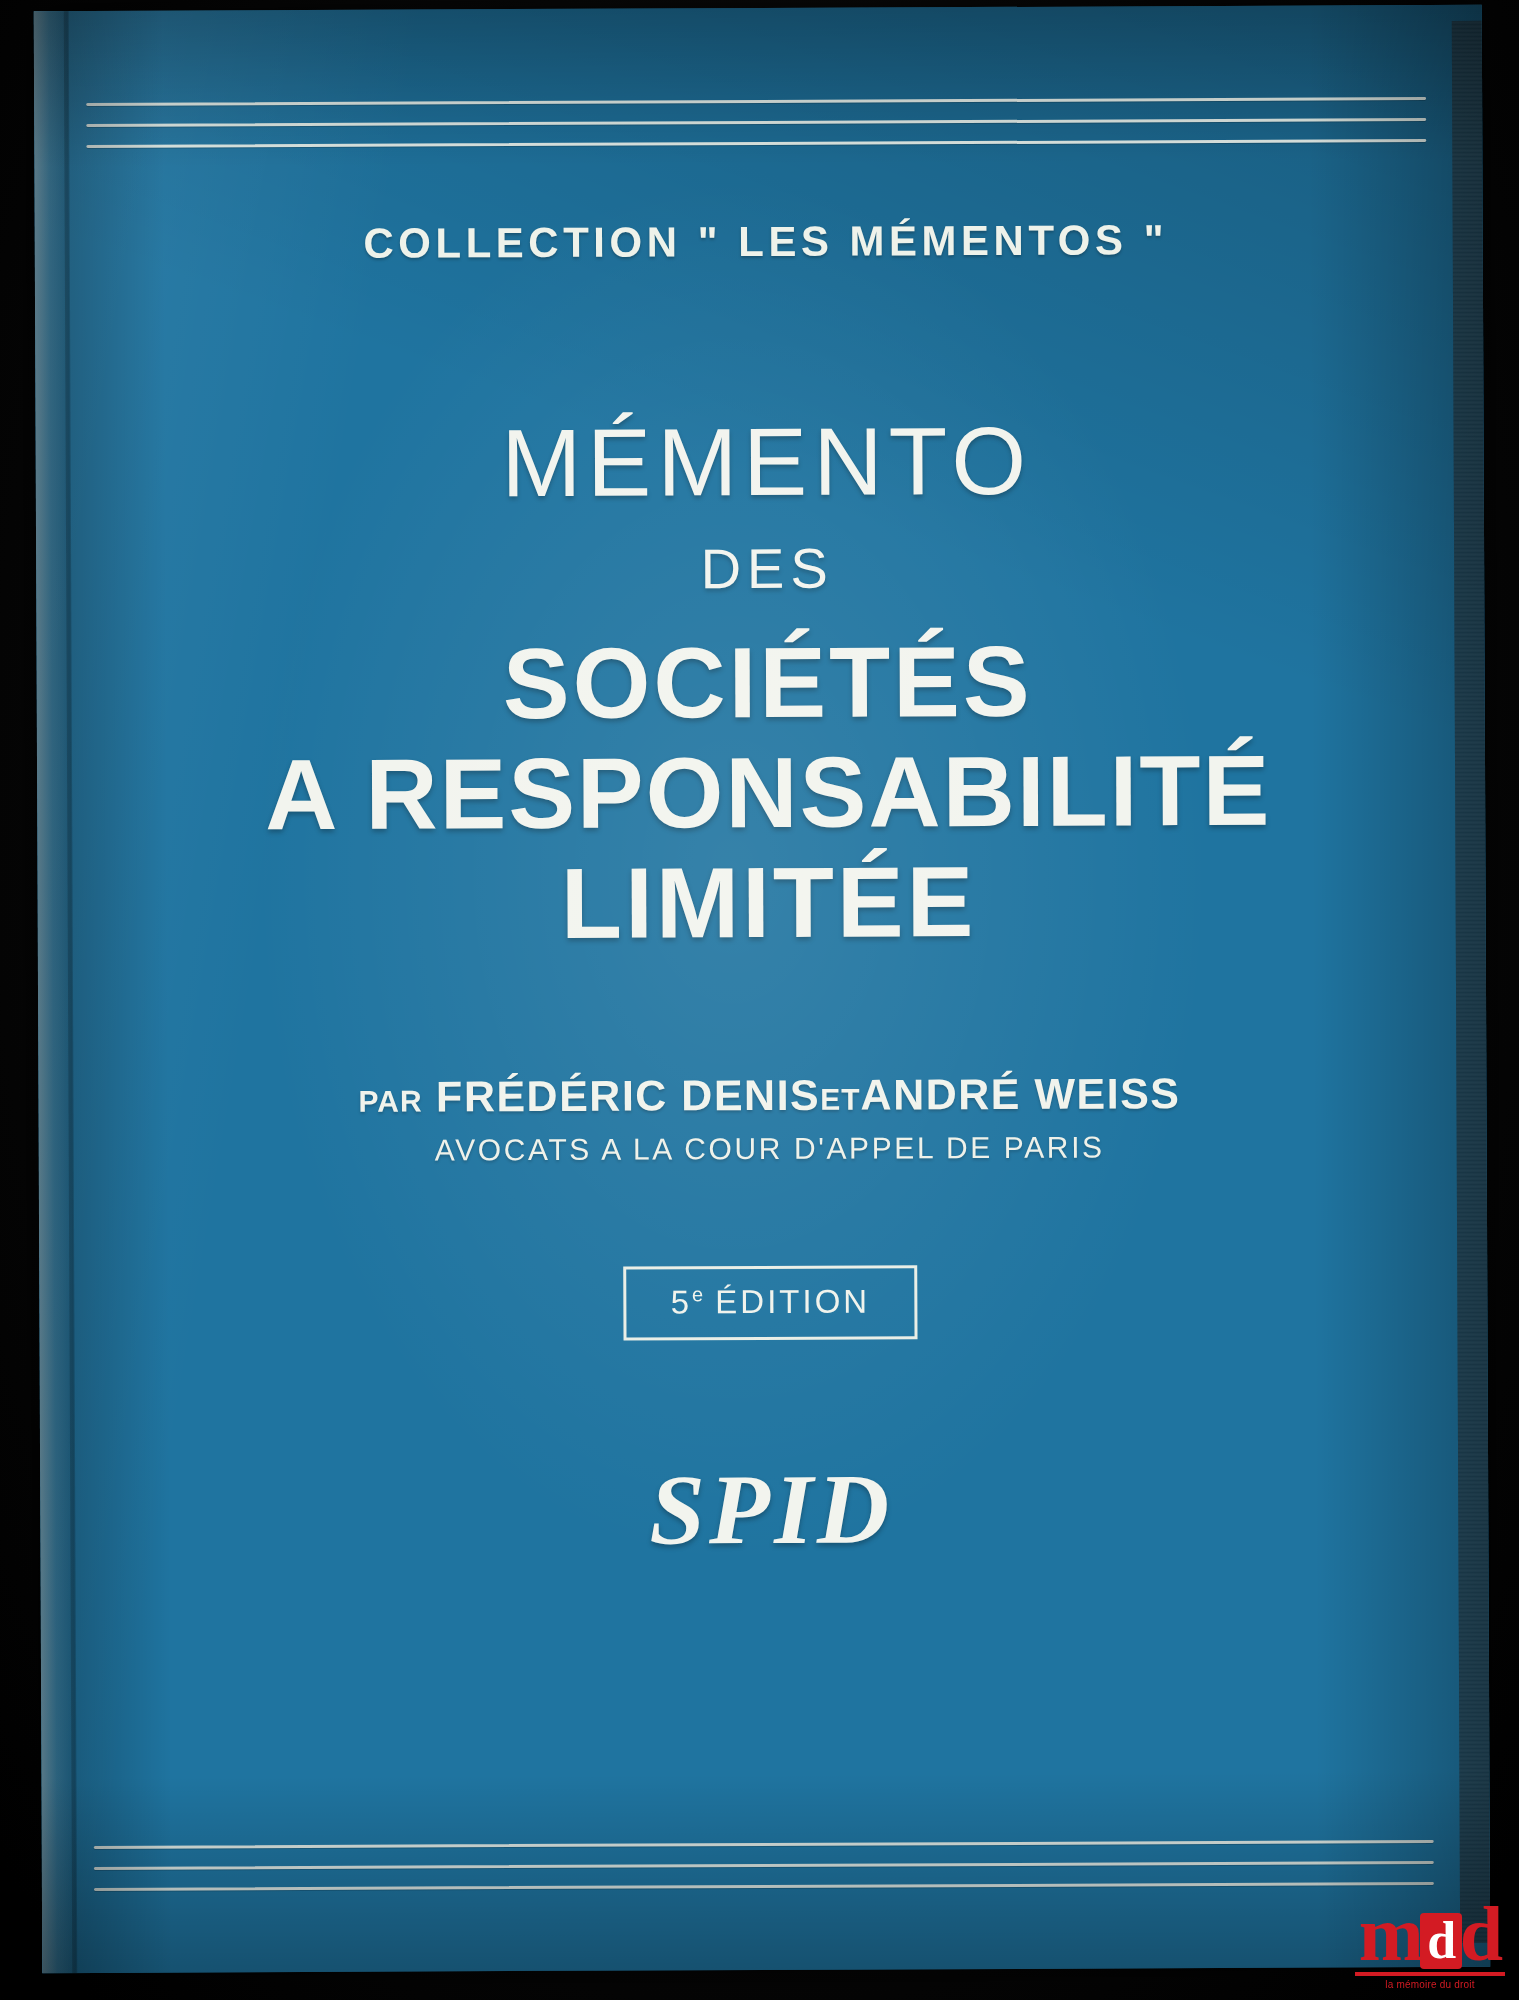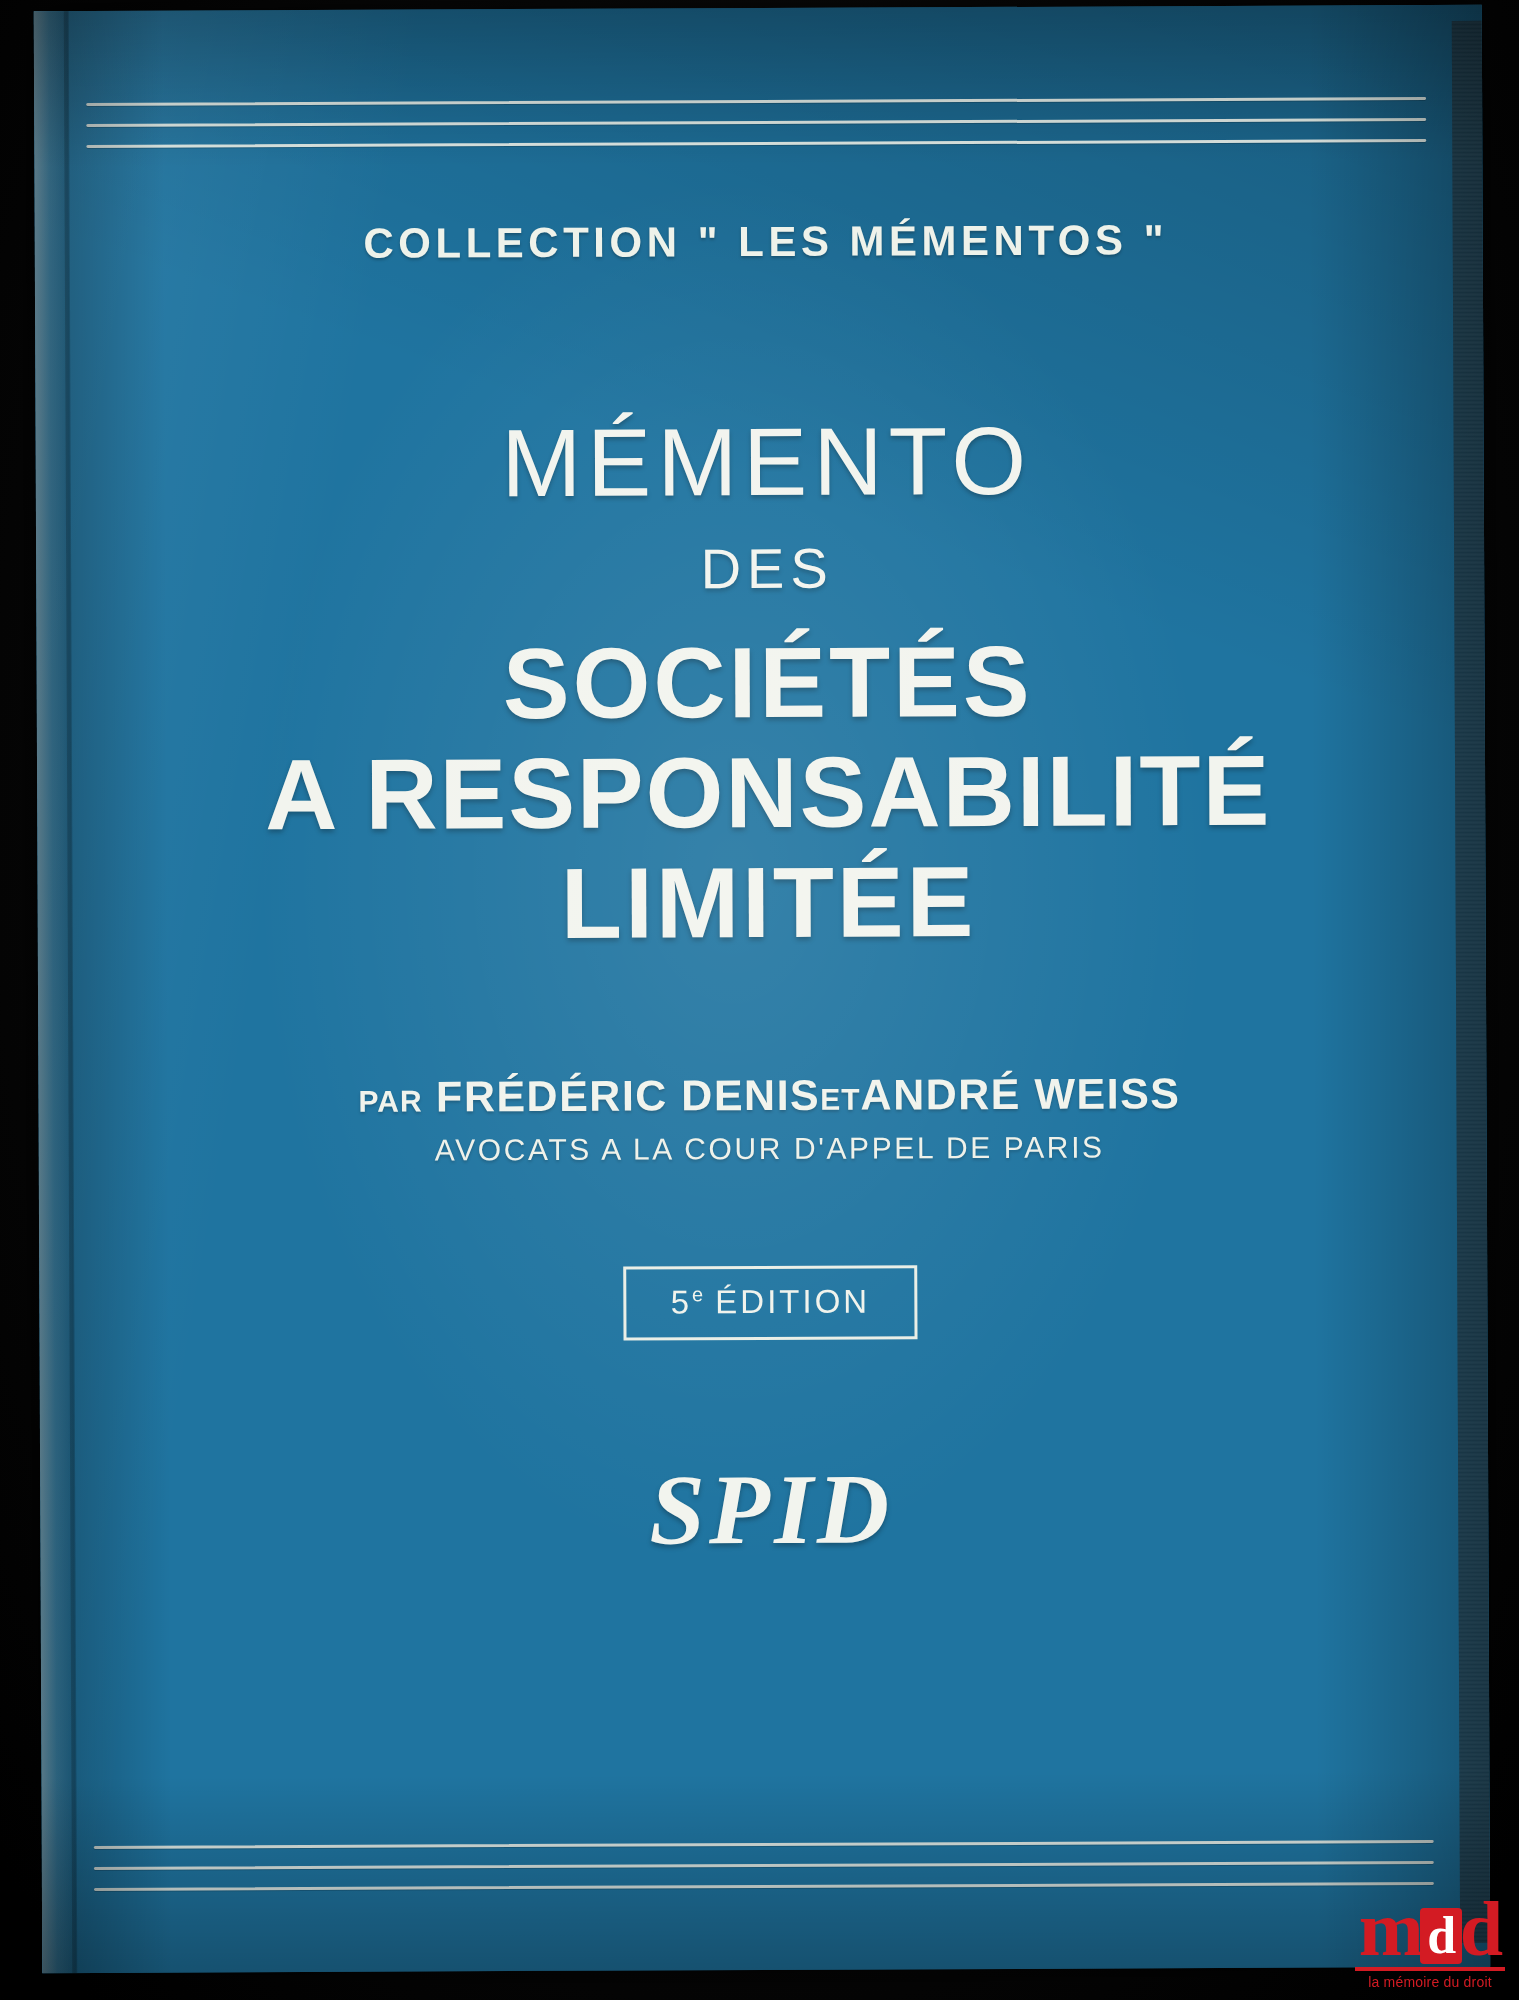--- a/index.html
+++ b/index.html
@@ -250,21 +250,21 @@
     border-radius: 4px;
     margin: 0 -2px;
     vertical-align: 2px;
   }
   .wm-rule {
     height: 4px;
     background: #d31b23;
     margin: 3px 0 3px 0;
   }
   .wm-sub {
-    font-size: 14px;
+    font-size: 10px;
     color: #d31b23;
     letter-spacing: 0.2px;
     font-family: "Liberation Sans", sans-serif;
   }
 </style>
 </head>
 <body>
 
 <div class="scene">
   <div class="backdrop"></div>

